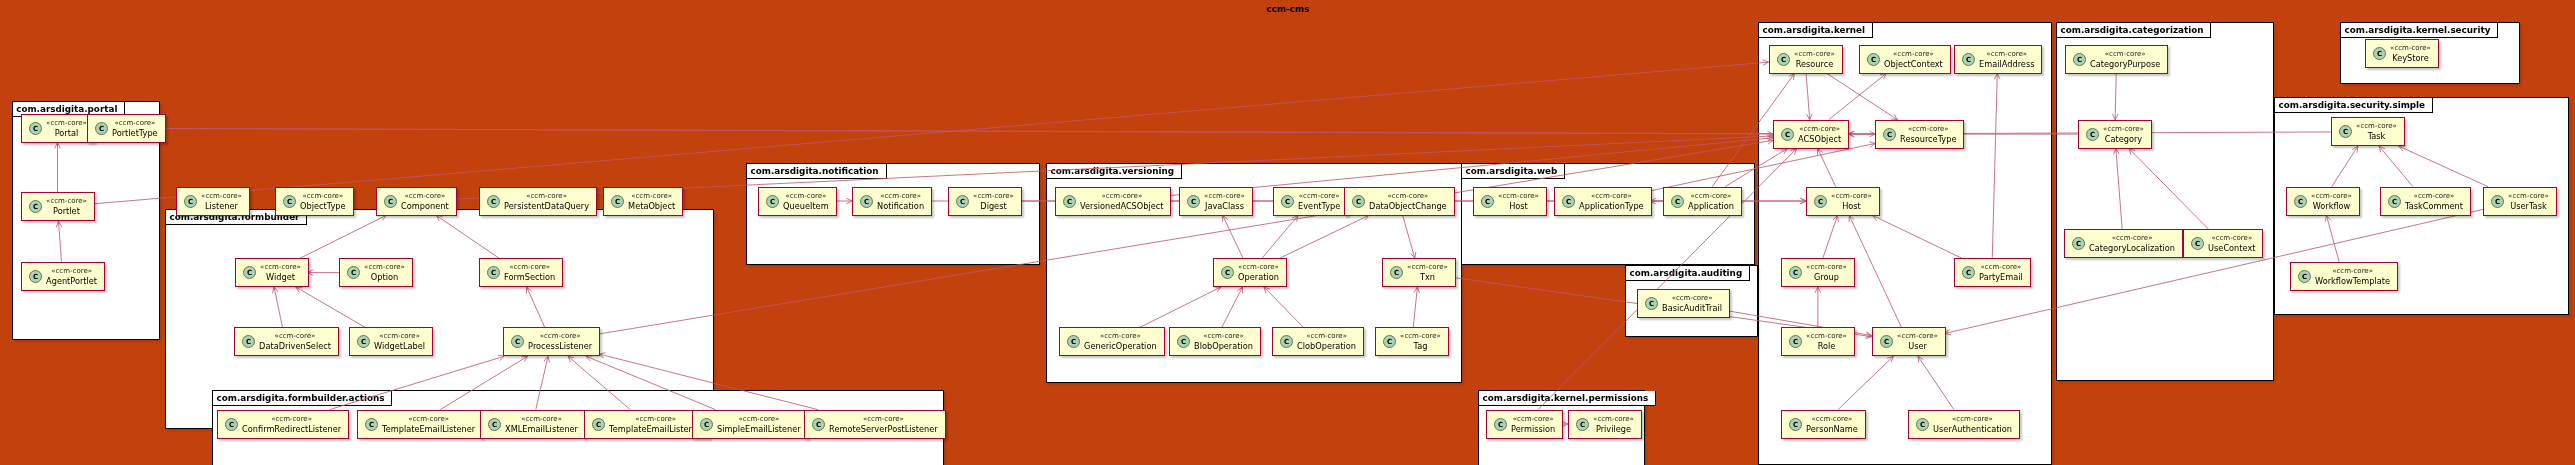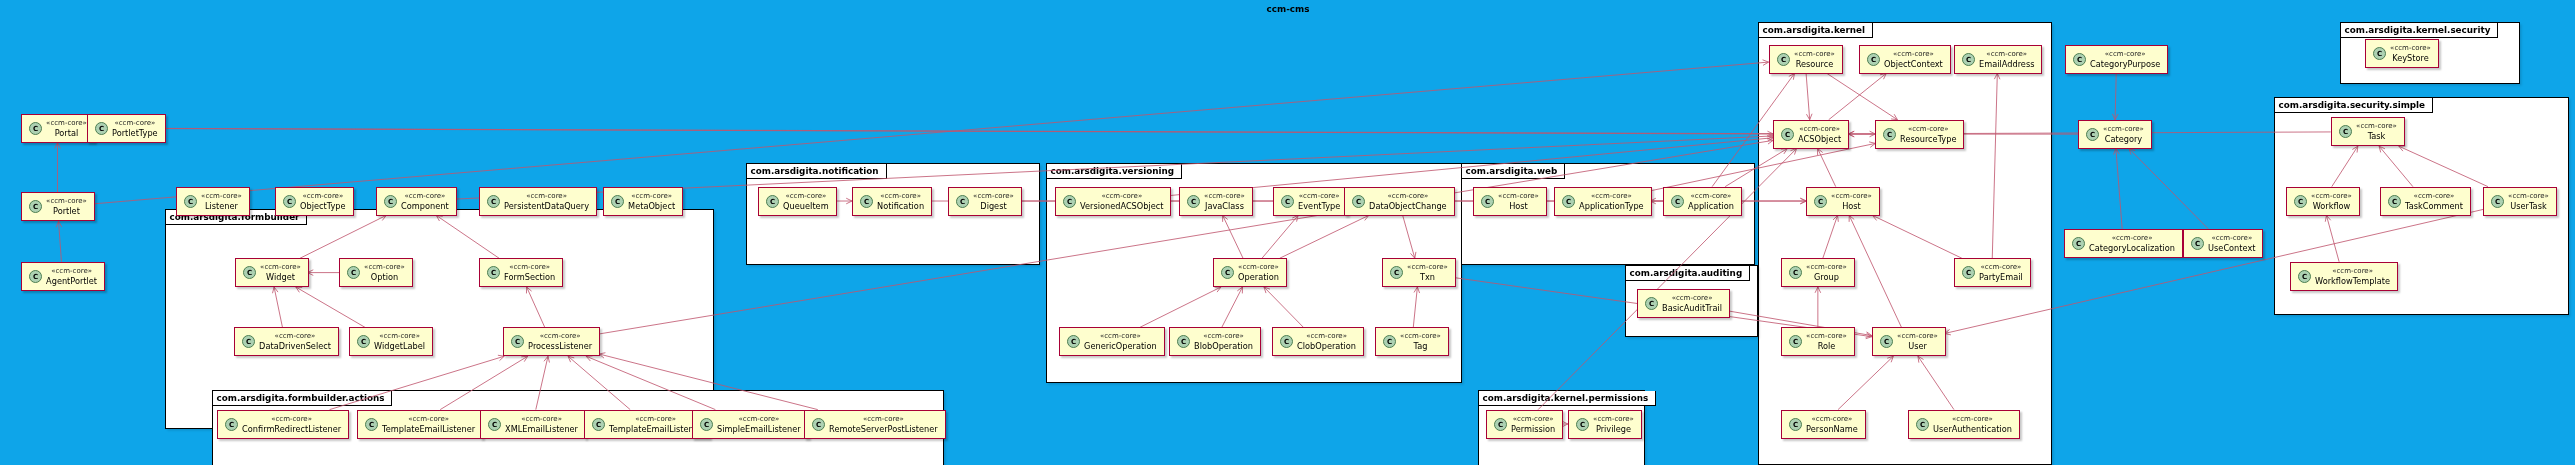--- a/index.html
+++ b/index.html
@@ -2,21 +2,21 @@
 <html style="--class-fill: #FEFECE; --class-border: #A80036; --package-border: #000000; --icon-fill: #ADD1B2; --icon-border: #4E7F52;font-size:9.4px"><head>
 <meta charset="utf-8">
 <style>
   html, body { margin: 0; padding: 0; background: #ffffff; }
   body { font-family: "DejaVu Sans", "Liberation Sans", sans-serif; }
 
   #canvas {
     position: relative;
     width: 2576px;
     height: 466px;
-    background: #0ea5e9;
+    background: #c2410c;
     overflow: hidden;
   }
 
   .diagram-title {
     position: absolute;
     top: 3.5px; left: 0;
     width: 100%;
     text-align: center;
     font-size: 8.8px;
     font-weight: bold;
@@ -206,20 +206,23 @@
       <line x1="4240.016949152542" y1="318" x2="4087.9830508474574" y2="249" stroke="#C0566E" stroke-width="1.4"></line>
       <polyline points="4098.979895600478,248.7365508057176 4087.9830508474574,249 4095.025166008661,257.45036177073786" fill="none" stroke="#C0566E" stroke-width="1.4"></polyline>
       <line x1="4112.048728813559" y1="318" x2="4054.451271186441" y2="249" stroke="#C0566E" stroke-width="1.4"></line>
       <polyline points="4064.4716762084954,253.53778395188527 4054.451271186441,249 4057.1254865546716,259.6699846374921" fill="none" stroke="#C0566E" stroke-width="1.4"></polyline>
       <line x1="3986.30078125" y1="446" x2="3964.69921875" y2="367" stroke="#C0566E" stroke-width="1.4"></line>
       <polyline points="3971.9268864521036,375.29221439592396 3964.69921875,367 3962.696494364248,377.816149732447" fill="none" stroke="#C0566E" stroke-width="1.4"></polyline>
       <line x1="4232" y1="356.78023032629557" x2="3314" y2="568.2197696737044" stroke="#C0566E" stroke-width="1.4"></line>
       <polyline points="3322.5782942751853,561.3340694676014 3314,568.2197696737044 3324.726107495282,570.6591585315232" fill="none" stroke="#C0566E" stroke-width="1.4"></polyline>
     </svg>
 
+<div class="package" style="left: 11.7px; top: 101px; width: 146px; height: 237px;">
+      <div class="package-label">com.arsdigita.portal</div>
+    </div>
     <div class="uml-class" style="left: 21px; top: 114px;">
       <span class="cicon">C</span>
       <span class="ctxt">
         <span class="stereo">«ccm-core»</span>
         <span class="cname">Portal</span>
       </span>
     </div>
     <div class="uml-class" style="left: 87px; top: 114px;">
       <span class="cicon">C</span>
       <span class="ctxt">
@@ -594,20 +597,23 @@
     <div class="package" style="left: 1625px; top: 265px; width: 131px; height: 70px;">
       <div class="package-label">com.arsdigita.auditing</div>
     </div>
     <div class="uml-class" style="left: 1637px; top: 289px;">
       <span class="cicon">C</span>
       <span class="ctxt">
         <span class="stereo">«ccm-core»</span>
         <span class="cname">BasicAuditTrail</span>
       </span>
     </div>
+    <div class="package" style="left: 2056px; top: 22px; width: 216px; height: 357px;">
+      <div class="package-label">com.arsdigita.categorization</div>
+    </div>
     <div class="uml-class" style="left: 2065px; top: 45px;">
       <span class="cicon">C</span>
       <span class="ctxt">
         <span class="stereo">«ccm-core»</span>
         <span class="cname">CategoryPurpose</span>
       </span>
     </div>
     <div class="uml-class" style="left: 2078px; top: 120px;">
       <span class="cicon">C</span>
       <span class="ctxt">

